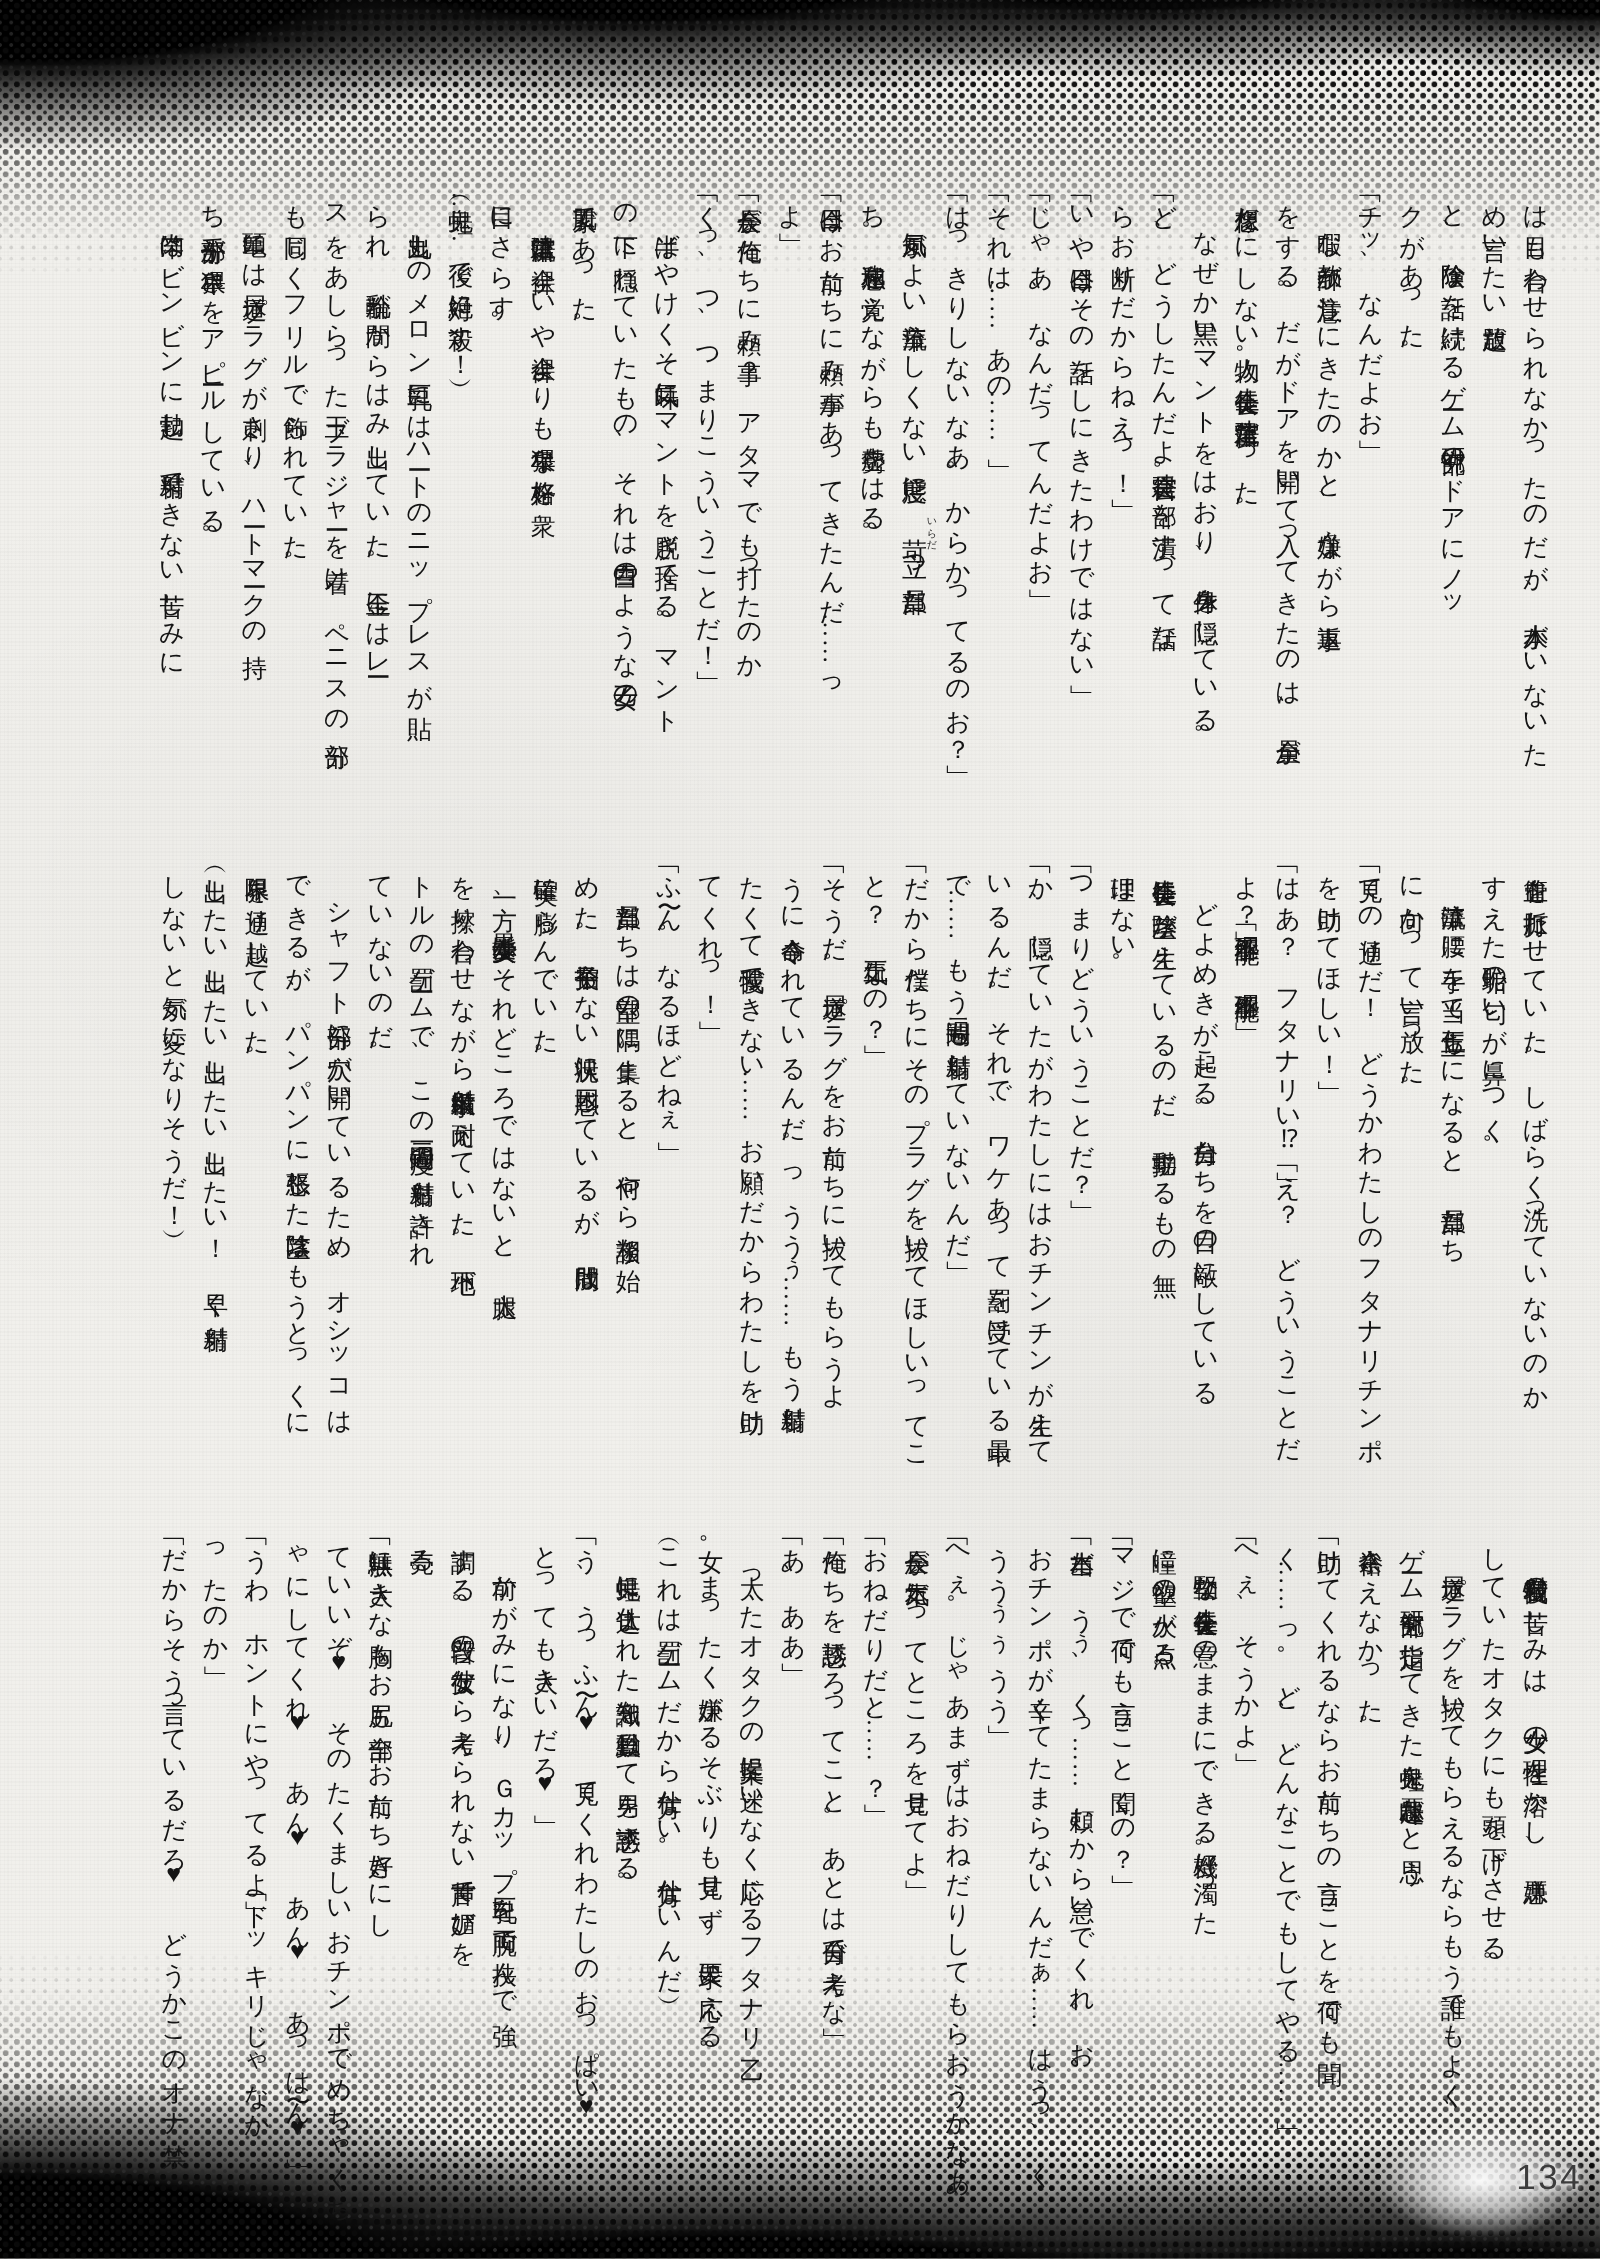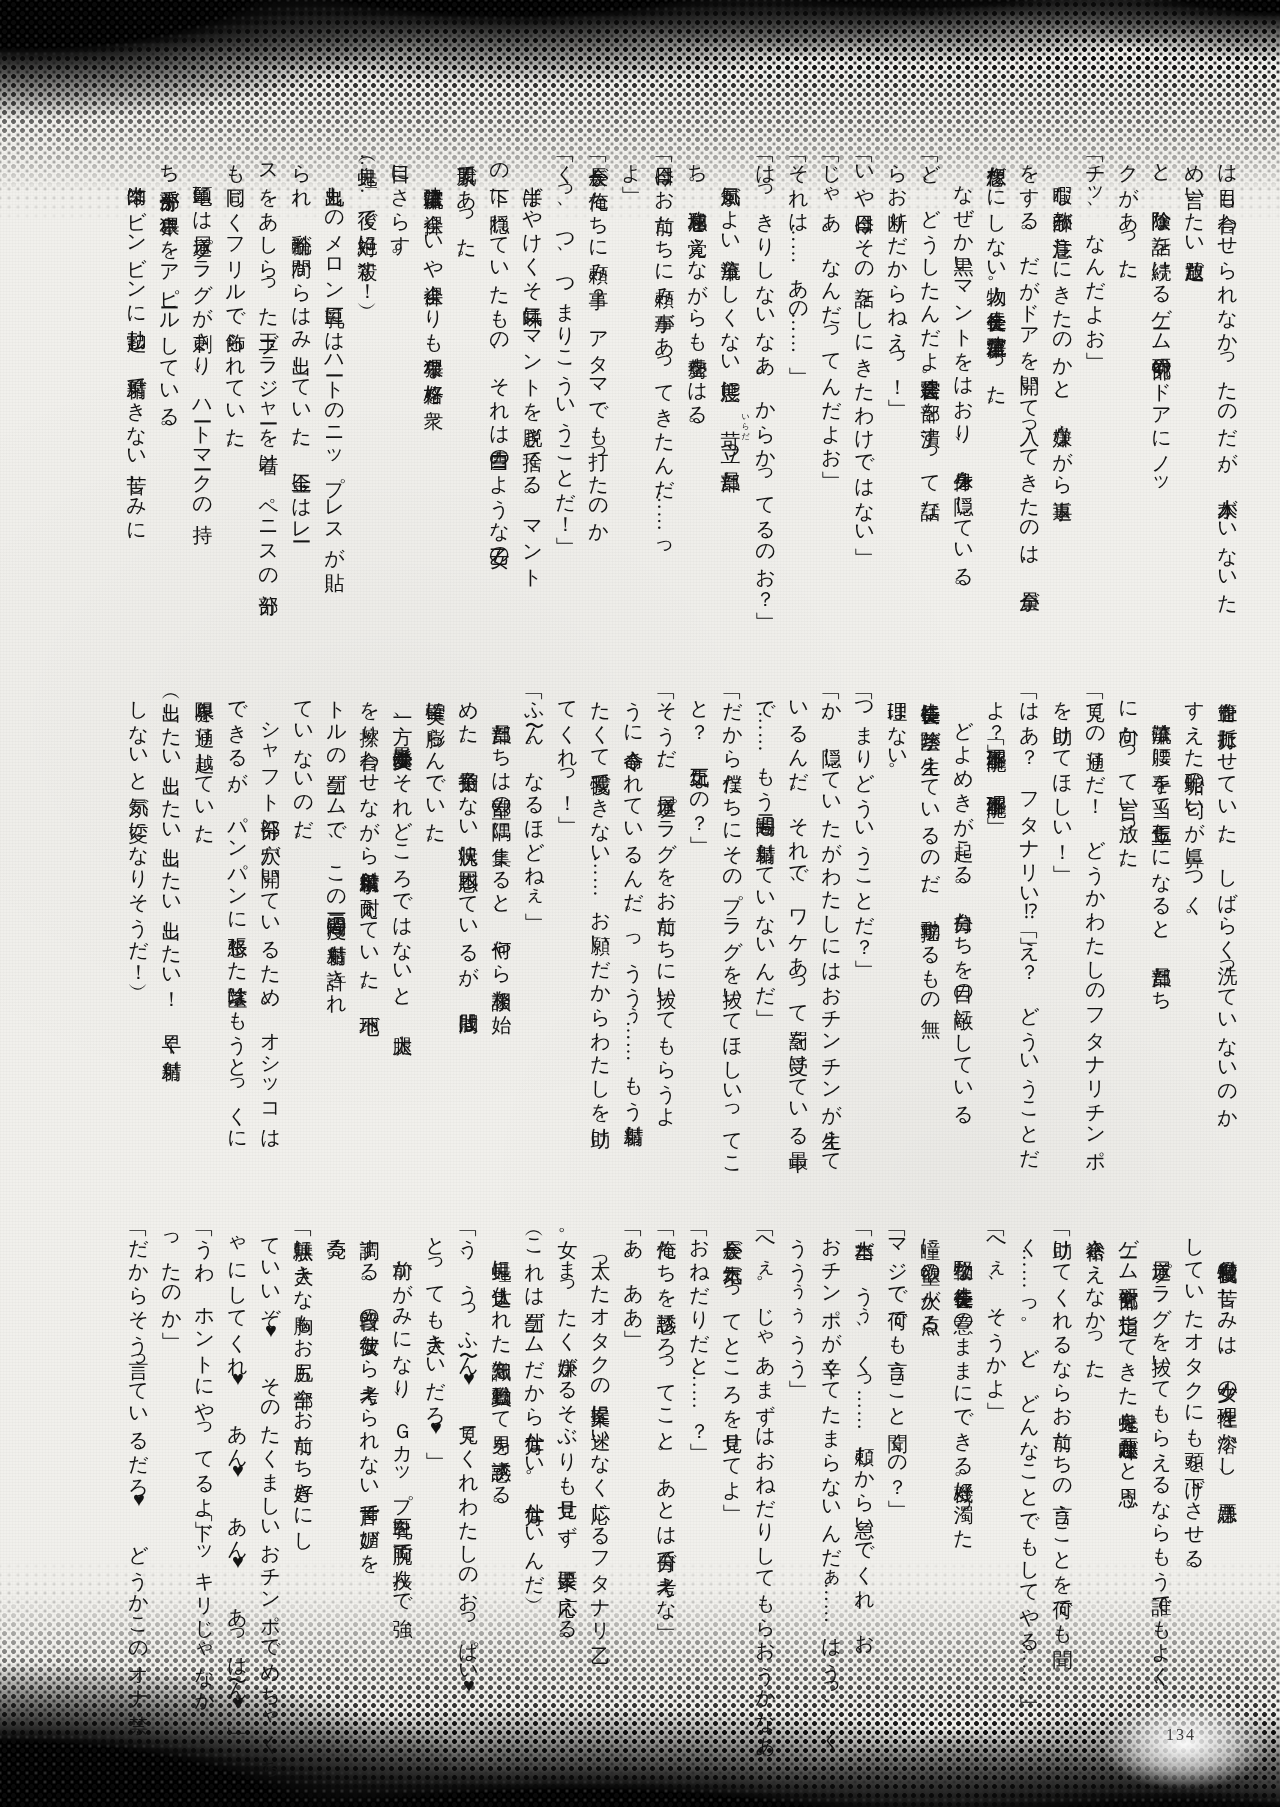--- a/index.html
+++ b/index.html
@@ -83,23 +83,23 @@
     white-space:pre;
   }
   ruby rt{font-size:8px;letter-spacing:0;}
   
   .pagenum-halo{
     position:absolute;left:1100px;top:1698px;width:170px;height:92px;z-index:2;
     background:radial-gradient(closest-side, rgba(255,255,255,0.95), rgba(255,255,255,0.55) 55%, rgba(255,255,255,0) 100%);
     pointer-events:none;
   }
   .pagenum{
-    position:absolute;left:1166px;top:1726px;z-index:3;
-    font-size:16px;color:#3c3c3c;letter-spacing:2px;
-    font-family:Liberation Serif, serif;
+    position:absolute;left:1213px;top:1726px;z-index:3;
+    font-size:28px;color:#3c3c3c;letter-spacing:2px;
+    font-family:Liberation Sans, sans-serif;
     text-shadow:0 0 6px #fff, 0 0 12px #fff;
   }
 </style>
 </head>
 <body>
 
 <div class="page">
   <div class="ht-top">
     <div class="dots"></div>
     <div class="dots2"></div>

